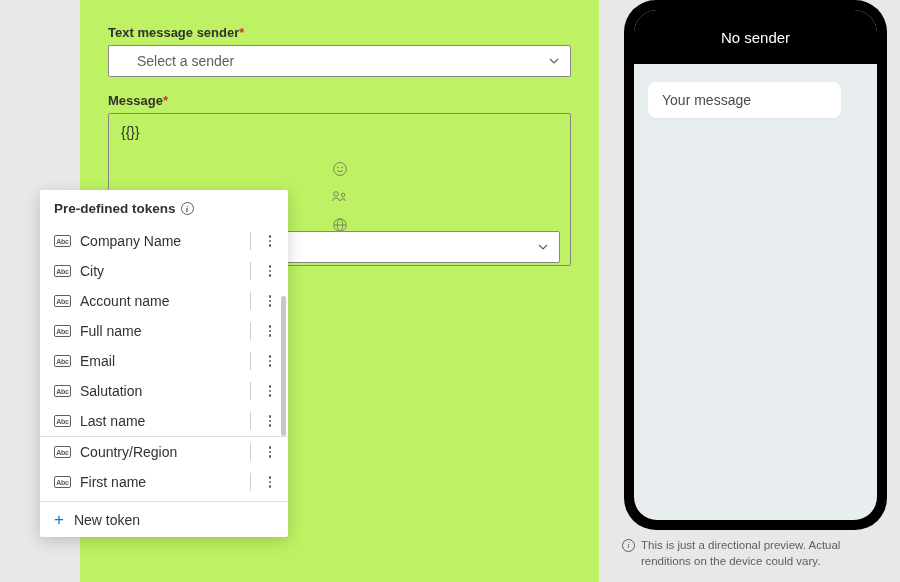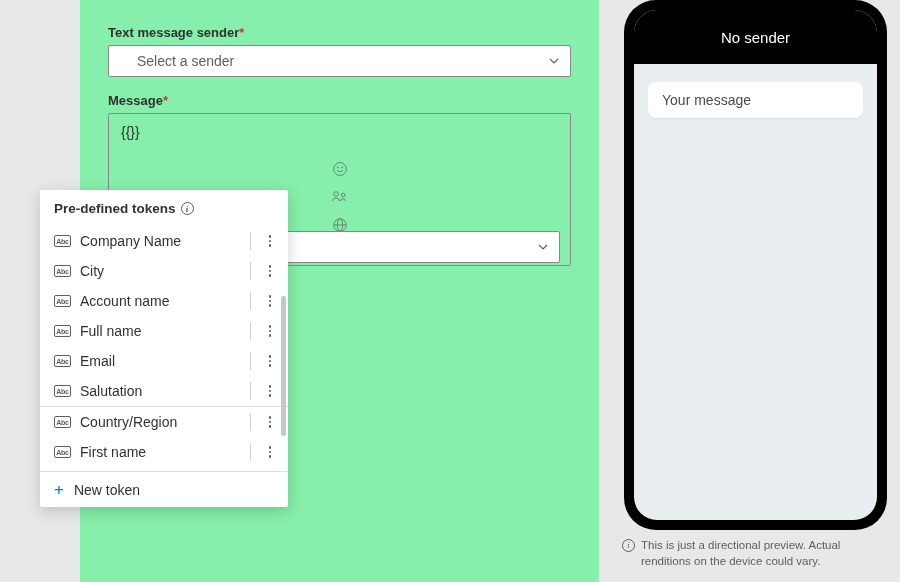--- a/index.html
+++ b/index.html
@@ -10,21 +10,21 @@
       height: 582px;
       position: relative;
       overflow: hidden;
     }
     .form-panel {
       position: absolute;
       left: 80px;
       top: 0;
       width: 519px;
       height: 582px;
-      background: #86efac;
+      background: #bef264;
       padding: 25px 28px;
     }
     .field-label {
       font-size: 13px;
       font-weight: 600;
       color: #323130;
       margin-bottom: 5px;
     }
     .required { color: #d13438; }
     .select-box {
@@ -237,21 +237,21 @@
     }
     .phone-body {
       padding: 18px 14px;
     }
     .bubble {
       background: #fff;
       border-radius: 8px;
       padding: 10px 14px;
       font-size: 14px;
       color: #4b4b4b;
-      width: 215px;
+      width: 193px;
       box-shadow: 0 1px 2px rgba(0,0,0,0.06);
     }
     .disclaimer {
       position: absolute;
       right: 8px;
       top: 538px;
       width: 270px;
       font-size: 11.5px;
       color: #605e5c;
       display: flex;
@@ -380,20 +380,30 @@
       <div class="token-item">
         <span class="abc-badge">Abc</span>
         <span class="token-label">Salutation</span>
         <span class="divider-v"></span>
         <span class="more-dots">
             <span></span>
             <span></span>
             <span></span>
           </span>
       </div>
+      <div class="token-item">
+        <span class="abc-badge">Abc</span>
+        <span class="token-label">Last name</span>
+        <span class="divider-v"></span>
+        <span class="more-dots">
+            <span></span>
+            <span></span>
+            <span></span>
+          </span>
+      </div>
       <div class="separator-h"></div>
       <div class="token-item">
         <span class="abc-badge">Abc</span>
         <span class="token-label">Country/Region</span>
         <span class="divider-v"></span>
         <span class="more-dots">
             <span></span>
             <span></span>
             <span></span>
           </span>

